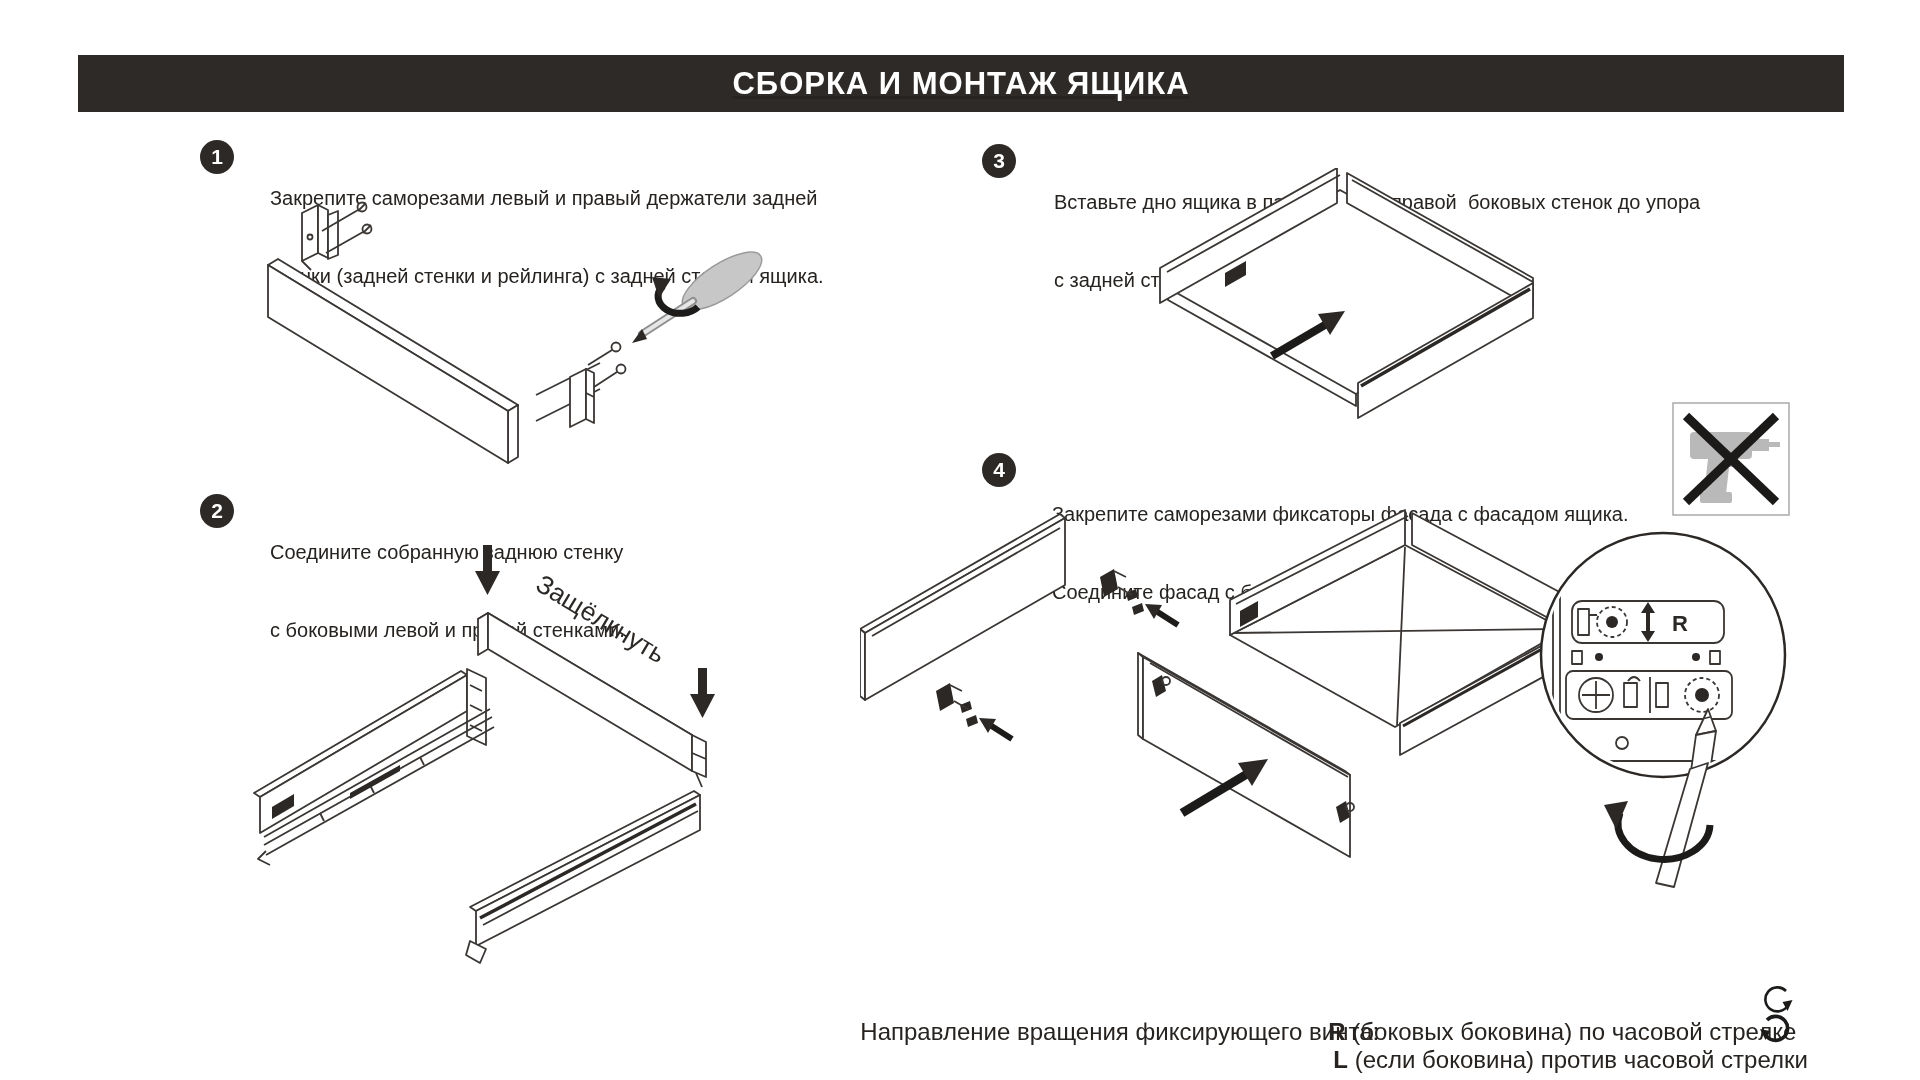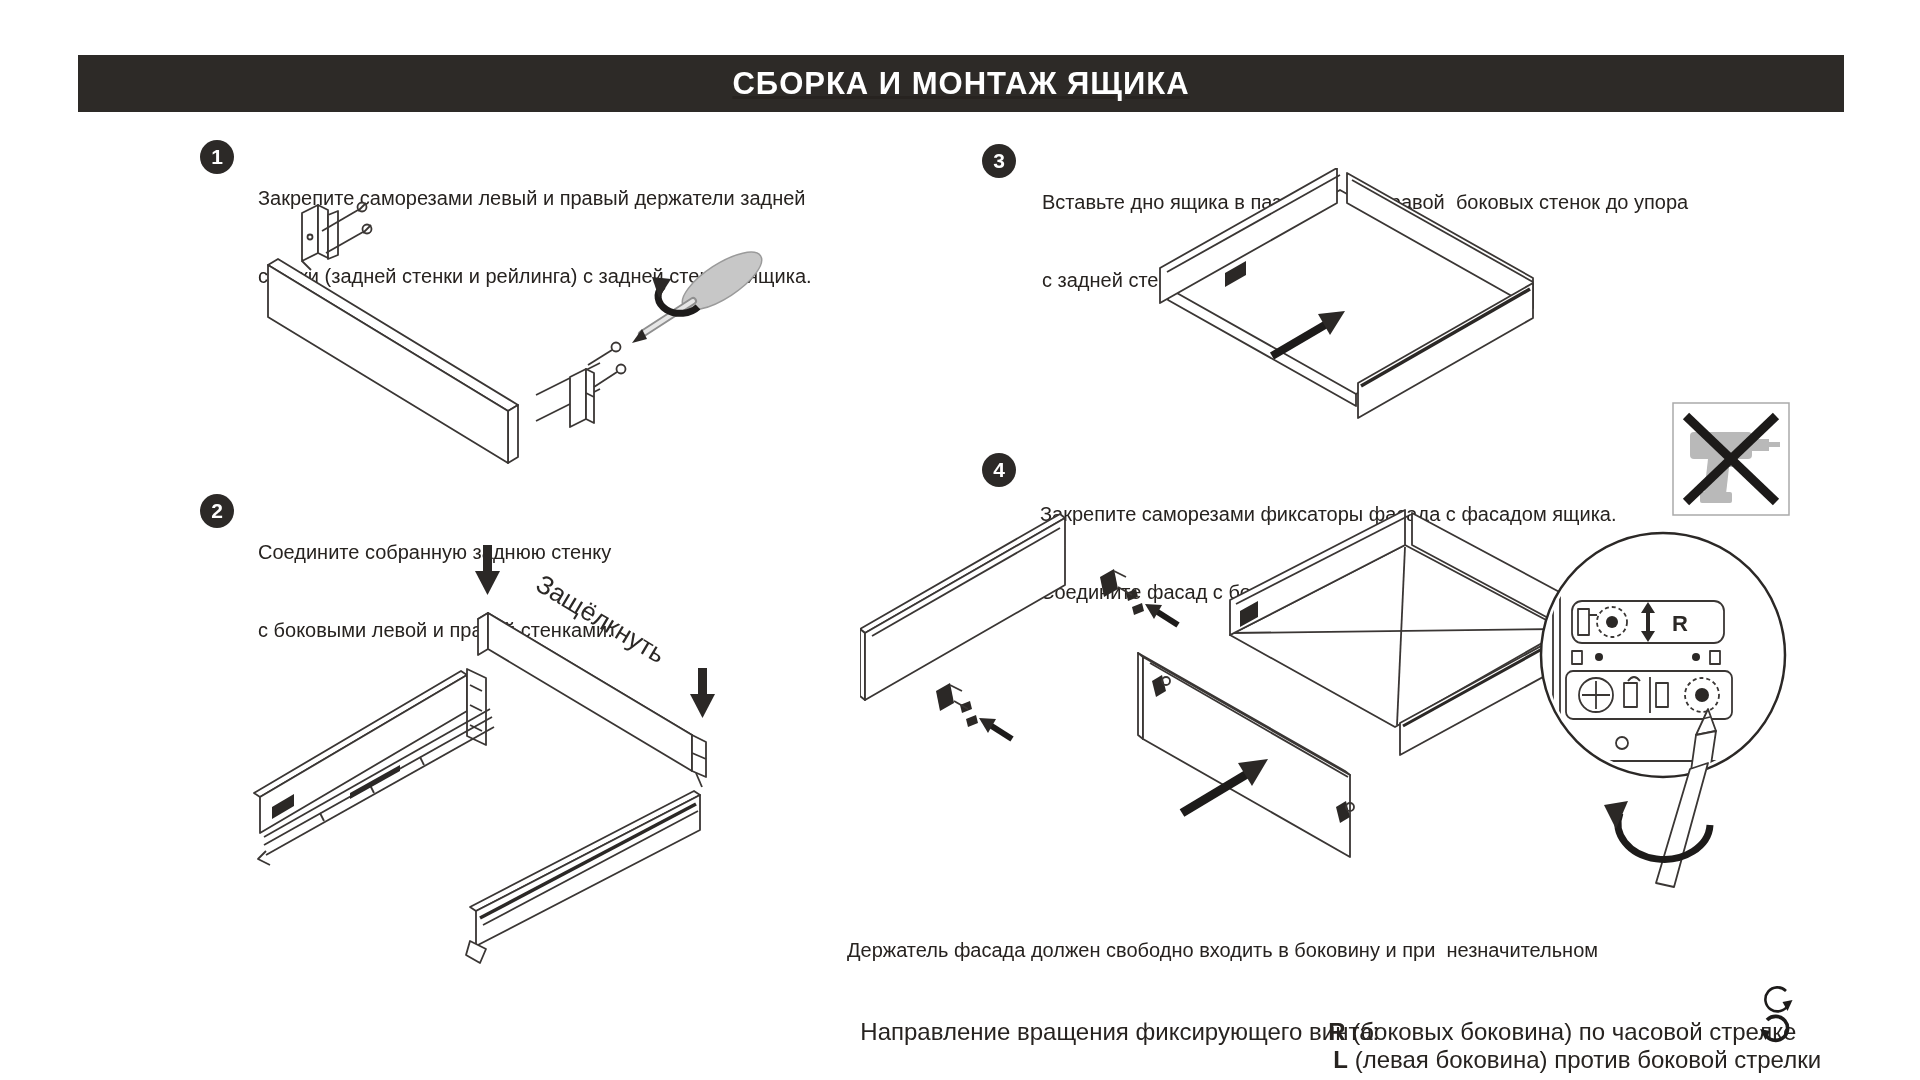--- a/index.html
+++ b/index.html
@@ -18,21 +18,21 @@
   .header-bar h1{
     margin:0;color:#ffffff;font-size:31px;font-weight:bold;letter-spacing:1px;
   }
   
   .badge{
     width:34px;height:34px;border-radius:50%;background:#2c2927;color:#fff;
     display:flex;align-items:center;justify-content:center;
     font-size:21px;font-weight:bold;
   }
   
-  .steptext{font-size:20px;line-height:26px;white-space:pre;}
+  .steptext{font-size:20px;line-height:26px;white-space:pre;margin-left:12px;}
   .note{font-size:20px;line-height:24.5px;white-space:pre;}
   .dir{font-size:24px;white-space:pre;}
   .dir b{font-weight:bold;}
   svg{display:block;}
   .stroke{fill:none;stroke:#3a3634;stroke-width:1.8;stroke-linejoin:round;}
   .face{fill:#ffffff;stroke:#3a3634;stroke-width:1.8;stroke-linejoin:round;}
   .dark{fill:#2b2826;stroke:none;}
 </style>
 </head>
 <body>
@@ -327,32 +327,31 @@
   <g>
     <polygon class="face" points="830,264 848,258 814,382 796,378"></polygon>
   </g>
   <g>
     <path d="M 760 308 A 46 36 0 1 0 850 320" fill="none" stroke="#1d1b1a" stroke-width="7"></path>
     <polygon class="dark" points="744,300 768,296 756,324"></polygon>
   </g>
 </svg>
 
 <div class="abs note" style="left:847px;top:889px;">
-  <div>Держатель фасада должен свободно входить в боковину и при  незначительном</div>
   
 </div>
 
 <div class="abs dir" style="left:847px;top:990px;">
   <span>Направление вращения фиксирующего винта: </span>
 </div>
 <div class="abs dir" style="left:1315px;top:990px;">
   <b>R</b><span> (боковых боковина) по часовой стрелке</span>
 </div>
 <div class="abs dir" style="left:1320px;top:1018px;">
-  <b>L</b><span> (левая боковина) против боковой стрелки</span>
+  <b>L</b><span> (если боковина) против часовой стрелки</span>
 </div>
 
 <svg class="abs" style="left:1760px;top:982px;" width="38" height="36" viewBox="0 0 38 36">
   <path d="M 28 23 A 12 12 0 1 1 26 9" fill="none" stroke="#1d1b1a" stroke-width="2.6"></path>
   <polygon points="22.5,20 32.5,18 27.5,29" fill="#1d1b1a"></polygon>
 </svg>
 <svg class="abs" style="left:1754px;top:1012px;" width="38" height="36" viewBox="0 0 38 36">
   <path d="M 11 22 A 12 12 0 1 0 13 8" fill="none" stroke="#1d1b1a" stroke-width="3.6"></path>
   <polygon points="16,19 6,17 11.5,28" fill="#1d1b1a"></polygon>
 </svg>

